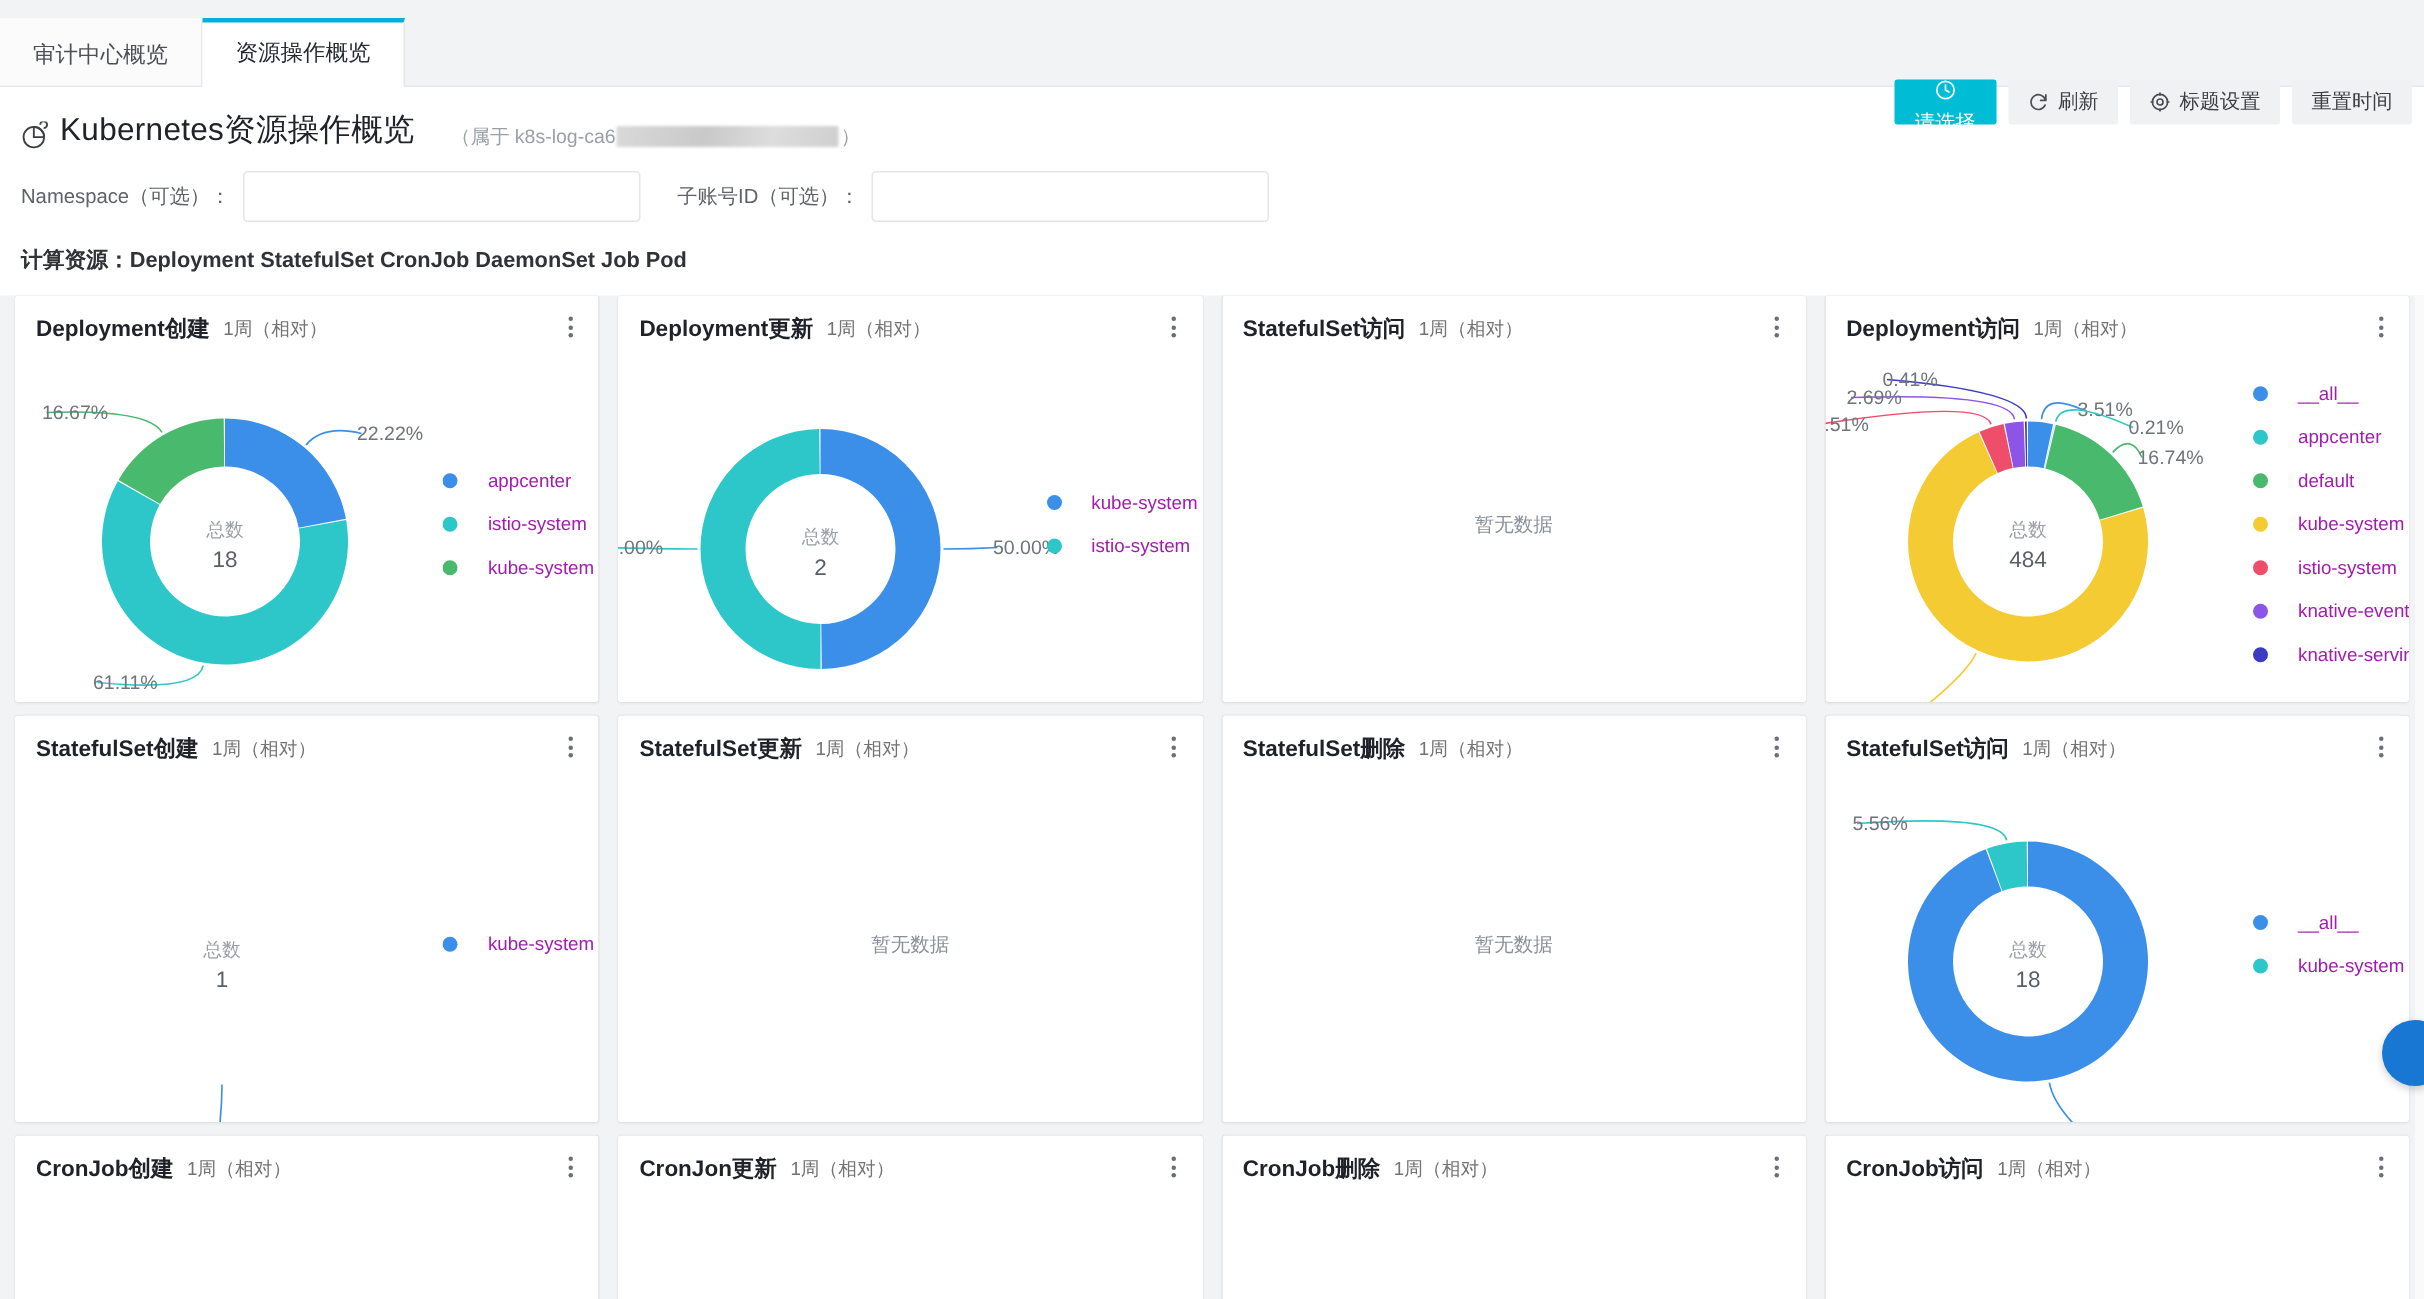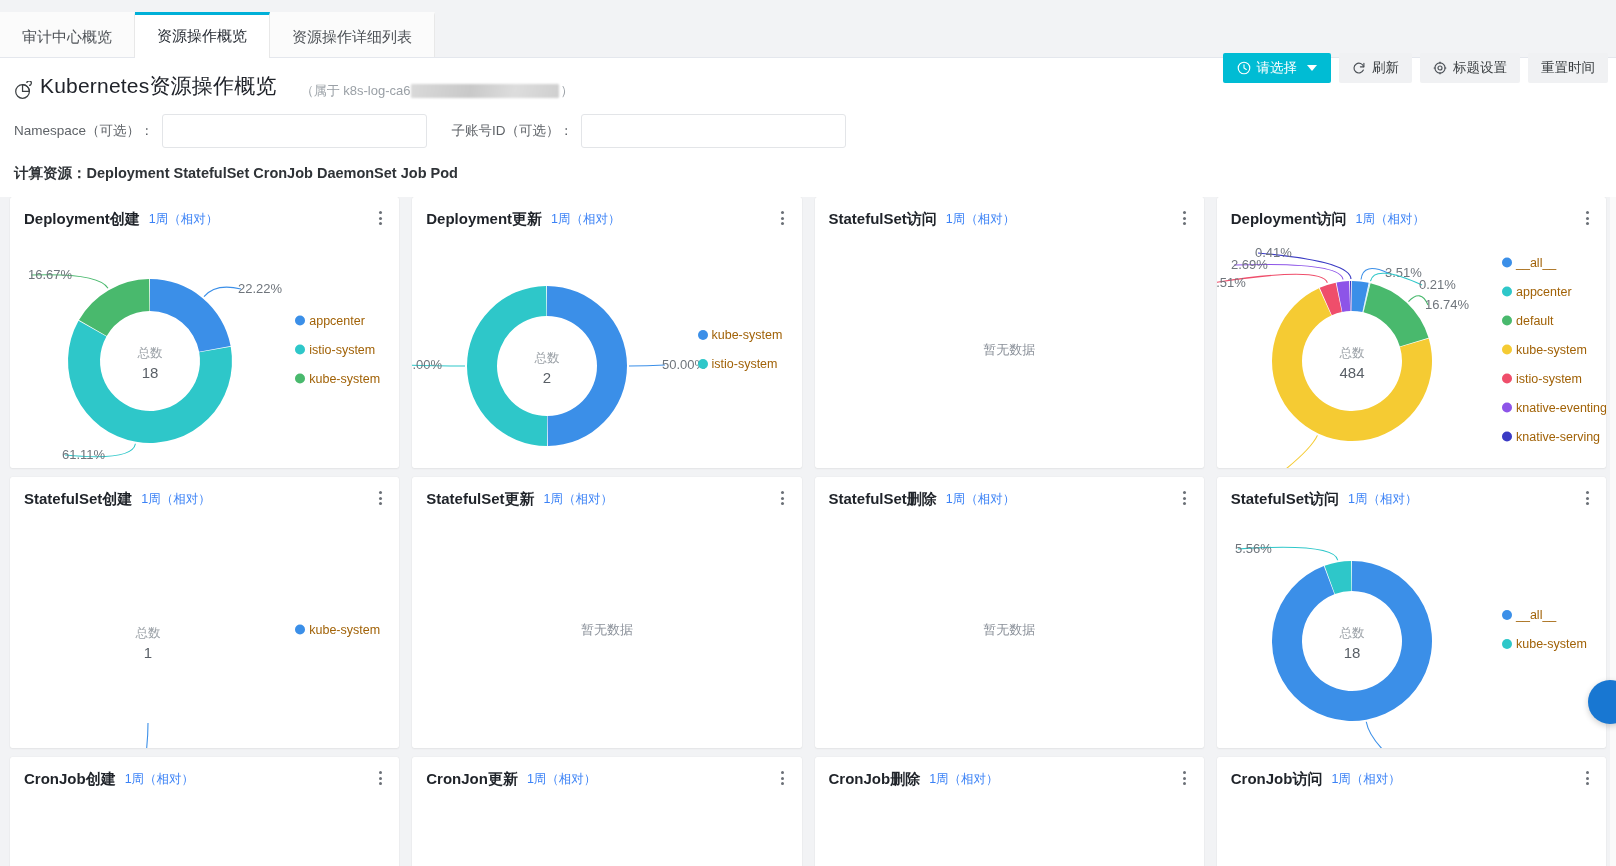--- a/index.html
+++ b/index.html
@@ -56,21 +56,21 @@
     position: absolute; top: 53px; right: 8px;
     display: flex; gap: 8px; align-items: center;
   }
   .btn {
     height: 30px; padding: 12px 13px; font-size: 13.5px;
     display: flex; align-items: center; gap: 6px;
     background: #f0f1f3; color: #3c4043;
     border: none; border-radius: 2px; cursor: pointer;
     white-space: nowrap;
   }
-  .btn.primary { background: #00bcd4; color: #fff; padding: 0 14px; }
+  .btn.primary { background: #00bcd4; color: #fff; padding: 0 14px; flex-direction: column; }
   .btn svg { display:block; }
   .caret {
     width: 0; height: 0; border-left: 5px solid transparent;
     border-right: 5px solid transparent; border-top: 6px solid #fff;
     margin-left: 4px;
   }
 
   
   .filter-label { font-size: 13.5px; color: #5a5f66; padding: 9px 0 0 14px; }
   .filters { display: flex; align-items: flex-end; padding: 12px 0 0 14px; gap: 0; }
@@ -103,21 +103,21 @@
   .card {
     background: #fff; border-radius: 2px;
     box-shadow: 0 0 1px rgba(0,0,0,.12), 0 1px 2px rgba(0,0,0,.05);
     position: relative; overflow: hidden;
   }
   .card-head {
     display: flex; align-items: center; gap: 9px;
     padding: 13px 0 0 14px;
   }
   .card-title { font-size: 15px; font-weight: bold; color: #1f2329; white-space: nowrap; }
-  .card-sub { font-size: 12.5px; color: #3b82f6; white-space: nowrap; }
+  .card-sub { font-size: 12.5px; color: #737373; white-space: nowrap; }
   .dots {
     position: absolute; top: 12px; right: 12px; width: 14px; height: 18px;
     cursor: pointer; display: flex; flex-direction: column;
     align-items: center; justify-content: center; gap: 2.5px;
   }
   .dots i { width: 3px; height: 3px; background: #6b7077; border-radius: 50%; display:block; }
 
   .card-body { position: absolute; left:0; right:0; top: 34px; bottom: 0; }
   .nodata {
     width: 100%; height: 100%; display: flex;
@@ -125,22 +125,22 @@
     font-size: 13px; color: #8a9099;
   }
   .chart-wrap { position: relative; width: 100%; height: 100%; }
   .chart-wrap svg { position: absolute; left: 0; top: 0; overflow: visible; }
 
   .legend {
     position: absolute; right: 0; top: 50%; transform: translateY(-50%);
     width: 104px; overflow: hidden;
   }
   .legend-item {
-    display: flex; align-items: center; gap: 4px;
-    height: 29px; font-size: 12.5px; color: #a16207;
+    display: flex; align-items: center; gap: 20px;
+    height: 29px; font-size: 12.5px; color: #a21caf;
     white-space: nowrap; cursor: pointer;
   }
   .legend-dot { width: 10px; height: 10px; border-radius: 50%; flex: none; }
   .pct { font-size: 13px; fill: #6f757c; font-family: "Liberation Sans", sans-serif; }
   .ctr-label { font-size: 12.5px; fill: #9aa0a6; font-family: "Liberation Sans", sans-serif; }
   .ctr-val { font-size: 15px; fill: #595f66; font-family: "Liberation Sans", sans-serif; }
 
   .fab {
     position: absolute; right: -16px; top: 680px;
     width: 44px; height: 44px; border-radius: 50%;
@@ -153,21 +153,20 @@
   }
 </style>
 </head>
 <body>
 
 <div class="page">
 
   <div class="tabbar" id="tabbar">
       <div class="tab">审计中心概览</div>
       <div class="tab active">资源操作概览</div>
-      <div class="tab">资源操作详细列表</div>
     </div>
 
   <div class="titlerow">
     <div class="title-left">
       <span class="pie-icon">
         <svg width="19" height="19" viewBox="0 0 20 20">
           <circle cx="9" cy="11" r="7.2" fill="none" stroke="#3c4043" stroke-width="1.3"></circle>
           <path d="M9 11 L9 3.8 A7.2 7.2 0 0 1 16.2 11 Z" fill="none" stroke="#3c4043" stroke-width="1.3"></path>
           <path d="M13.5 2.2 a2.4 2.4 0 1 1 2.4 2.4" fill="none" stroke="#3c4043" stroke-width="1.3"></path>
         </svg>

